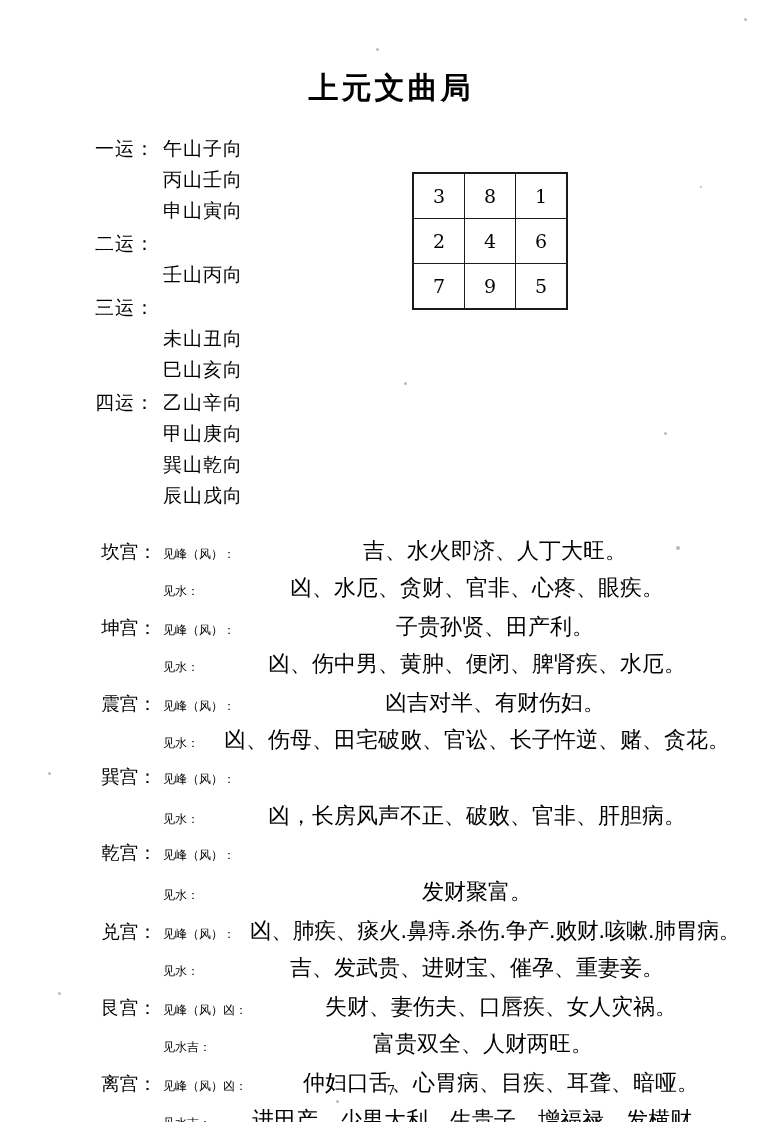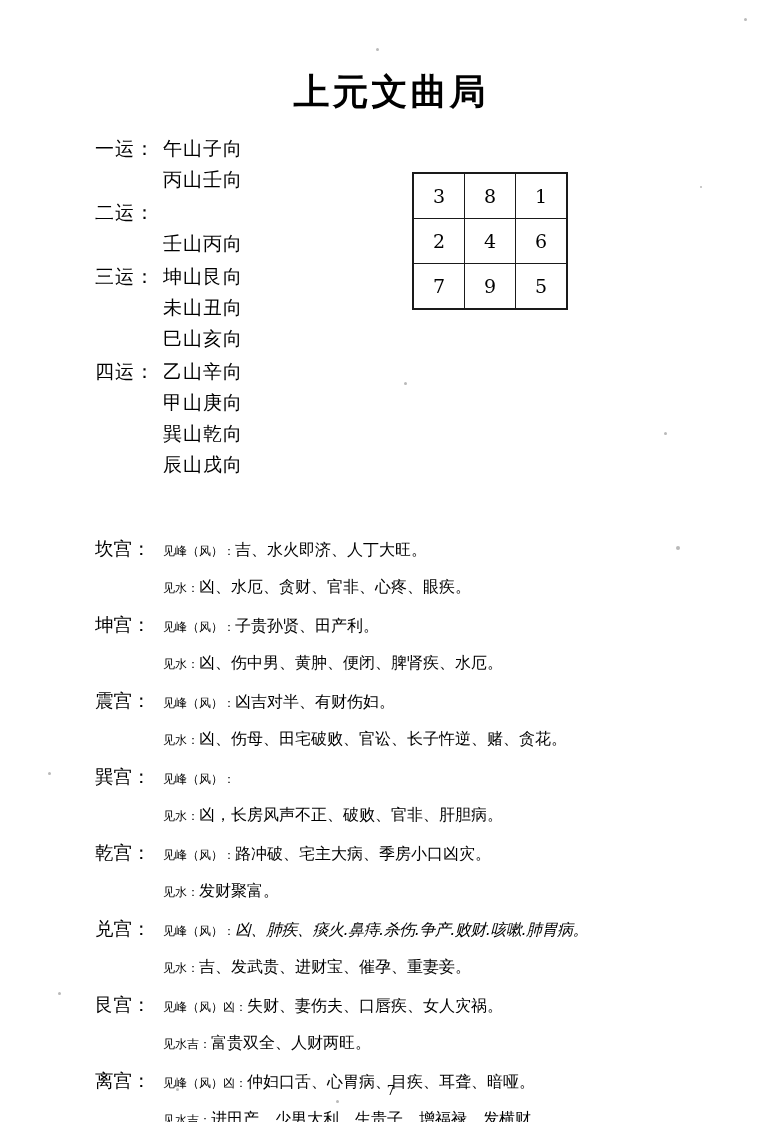--- a/index.html
+++ b/index.html
@@ -20,21 +20,21 @@
     width: 782px;
     height: 1122px;
     box-sizing: border-box;
   }
   .title {
     position: absolute;
     top: 68px;
     left: 0;
     width: 782px;
     text-align: center;
-    font-size: 36px;
+    font-size: 30px;
     font-weight: bold;
     letter-spacing: 3px;
     font-family: "DejaVu Serif", "Liberation Serif", serif;
   }
 
   
   .periods {
     position: absolute;
     top: 136px;
     left: 95px;
@@ -86,20 +86,21 @@
 
   
   .palaces {
     position: absolute;
     top: 536px;
     left: 95px;
     width: 660px;
   }
   .palace {
     margin-bottom: 2px;
+    text-align: center;
   }
   .p-line {
     display: flex;
     align-items: baseline;
     height: 37px;
     font-size: 18.5px;
     white-space: nowrap;
   }
   .p-name {
     width: 68px;
@@ -108,25 +109,24 @@
   }
   .p-name.blank {
     visibility: hidden;
   }
   .p-key {
     flex: 0 0 auto;
     font-size: 12px;
   }
   .p-text {
     flex: 1 1 auto;
-    font-size: 16px;
+    font-size: 22px;
   }
   .tight {
     letter-spacing: -0.5px;
-    font-style: italic;
   }
 
   .page-number {
     position: absolute;
     bottom: 24px;
     left: 0;
     width: 782px;
     text-align: center;
     font-size: 13px;
     font-family: "DejaVu Serif", "Liberation Serif", serif;
@@ -161,36 +161,39 @@
 
     <div class="period-group">
       <div class="p-row period-row">
         <span class="period-label">一运：</span>
         <span class="period-value">午山子向</span>
       </div>
       <div class="period-row cont">
         <span class="period-label">一运：</span>
         <span class="period-value">丙山壬向</span>
       </div>
+      <div class="period-row cont">
+        <span class="period-label">一运：</span>
+        <span class="period-value">申山寅向</span>
+      </div>
     </div>
 
     <div class="period-group">
       <div class="period-row">
         <span class="period-label">二运：</span>
       </div>
       <div class="period-row cont">
         <span class="period-label">二运：</span>
         <span class="period-value">壬山丙向</span>
       </div>
     </div>
 
     <div class="period-group">
       <div class="period-row">
         <span class="period-label">三运：</span>
-        <span class="period-value">坤山艮向</span>
       </div>
       <div class="period-row cont">
         <span class="period-label">三运：</span>
         <span class="period-value">未山丑向</span>
       </div>
       <div class="period-row cont">
         <span class="period-label">三运：</span>
         <span class="period-value">巳山亥向</span>
       </div>
     </div>
@@ -288,21 +291,20 @@
         <span class="p-name blank">巽宫：</span>
         <span class="p-key">见水：</span>
         <span class="p-text">凶，长房风声不正、破败、官非、肝胆病。</span>
       </div>
     </div>
 
     <div class="palace">
       <div class="p-line">
         <span class="p-name">乾宫：</span>
         <span class="p-key">见峰（风）：</span>
-        <span class="p-text">路冲破、宅主大病、季房小口凶灾。</span>
       </div>
       <div class="p-line">
         <span class="p-name blank">乾宫：</span>
         <span class="p-key">见水：</span>
         <span class="p-text">发财聚富。</span>
       </div>
     </div>
 
     <div class="palace">
       <div class="p-line">

